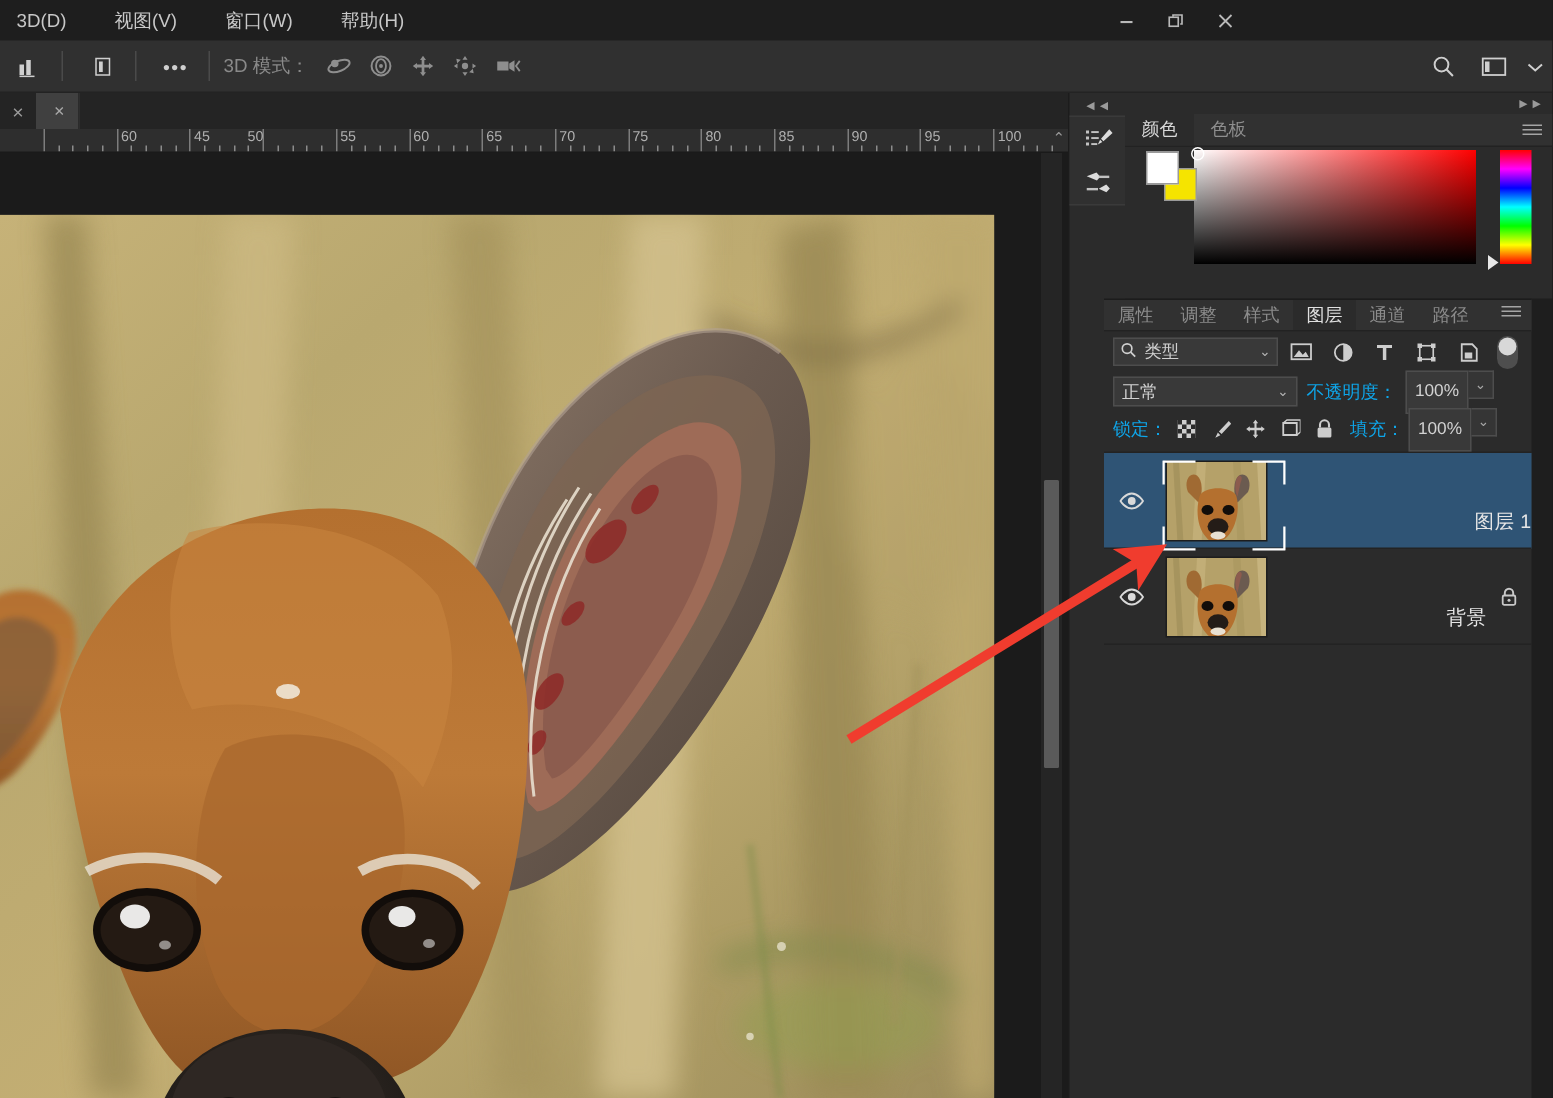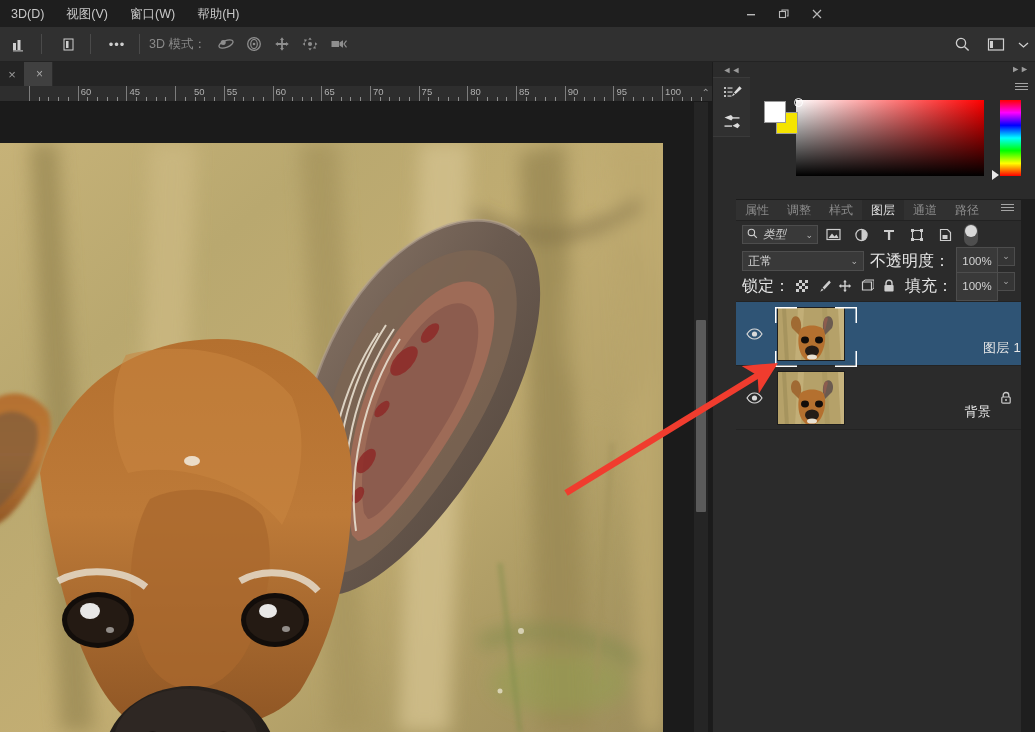--- a/index.html
+++ b/index.html
@@ -8,21 +8,21 @@
     background: #1e1e1e;
     font-family: "Liberation Sans", "DejaVu Sans", sans-serif;
     overflow: hidden;
     -webkit-font-smoothing: antialiased;
   }
   .app { position: relative; width: 1035px; height: 732px; background: #1e1e1e; }
 
   
   .menubar {
     position: absolute; left: 0; top: 0; width: 833px; height: 27px;
-    background: #1e1e1e; display: flex; align-items: center;
+    background: #1e1e1e; display: flex; align-items: center; gap: 10px;
   }
   .menu-item {
     color: #c8c8c8; font-size: 12.5px; padding: 4px 11px; line-height: 14px;
     white-space: nowrap; cursor: default;
   }
   .win-ctrls { position: absolute; right: 0; top: 0; height: 27px; display: flex; }
   .win-btn {
     width: 33px; height: 27px; display: flex; align-items: center; justify-content: center;
     color: #b9b9b9;
   }
@@ -185,23 +185,23 @@
   .lp-menu {
     position: absolute; right: 6px; top: 4px; width: 14px;
     display: flex; flex-direction: column; gap: 2px;
   }
   .lp-menu i { display:block; height:1px; background:#a5a5a5; width:13px; }
 
   .lp-filter {
     height: 27px; display: flex; align-items: center; padding: 0 6px; gap: 2px;
   }
   .filter-select {
-    width: 76px; height: 19px; background: #393939; border: 1px solid #4d4d4d;
+    width: 110px; height: 19px; background: #393939; border: 1px solid #4d4d4d;
     display: flex; align-items: center; gap: 5px; padding: 0 4px;
-    color: #cfcfcf; font-size: 11.5px; position: relative; font-style: italic;
+    color: #cfcfcf; font-size: 11.5px; position: relative;
   }
   .filter-select .caret { margin-left: auto; color: #b5b5b5; font-size: 9px; }
   .fbtn {
     width: 26px; height: 22px; display:flex; align-items:center; justify-content:center;
     color: #cdcdcd;
   }
   .toggle-pill {
     width: 14px; height: 22px; border-radius: 7px; background: #4e4e4e;
     position: relative; margin-left: 4px;
   }
@@ -212,21 +212,21 @@
 
   .lp-blend {
     height: 26px; display: flex; align-items: center; padding: 0 6px; gap: 6px;
   }
   .blend-select {
     width: 123px; height: 20px; background: #393939; border: 1px solid #4d4d4d;
     display: flex; align-items: center; padding: 0 5px;
     color: #d2d2d2; font-size: 12px;
   }
   .blend-select .caret { margin-left: auto; color:#b5b5b5; font-size:9px; }
-  .mini-label { color: #e5e5e5; font-size: 16px; white-space: nowrap; }
+  .mini-label { color: #0ea5e9; font-size: 12px; white-space: nowrap; }
   .num-field {
     width: 42px; height: 29px; background: #393939; border: 1px solid #4d4d4d;
     color: #d2d2d2; font-size: 11.5px; display: flex; align-items: center;
     justify-content: center;
   }
   .num-caret {
     width: 17px; height: 19px; background:#353535; border:1px solid #4d4d4d; border-left:none;
     display:flex; align-items:center; justify-content:center; color:#a8a8a8; font-size:9px;
   }
   .lp-lock {
@@ -380,21 +380,21 @@
         <div class="rtick minor" style="left: 97.18px;"></div>
         <div class="rtick minor" style="left: 106.92px;"></div>
         <div class="rtick minor" style="left: 116.66px;"></div>
         <div class="rtick major" style="left: 126.4px;"></div>
         <div class="rlabel" style="left: 127.4px;">45</div>
         <div class="rtick minor" style="left: 136.14px;"></div>
         <div class="rtick minor" style="left: 145.88px;"></div>
         <div class="rtick minor" style="left: 155.62px;"></div>
         <div class="rtick minor" style="left: 165.36px;"></div>
         <div class="rtick major" style="left: 175.1px;"></div>
-        <div class="rlabel" style="left: 192px;">50</div>
+        <div class="rlabel" style="left: 163px;">50</div>
         <div class="rtick minor" style="left: 184.84px;"></div>
         <div class="rtick minor" style="left: 194.58px;"></div>
         <div class="rtick minor" style="left: 204.32px;"></div>
         <div class="rtick minor" style="left: 214.06px;"></div>
         <div class="rtick major" style="left: 223.8px;"></div>
         <div class="rlabel" style="left: 224.8px;">55</div>
         <div class="rtick minor" style="left: 233.54px;"></div>
         <div class="rtick minor" style="left: 243.28px;"></div>
         <div class="rtick minor" style="left: 253.02px;"></div>
         <div class="rtick minor" style="left: 262.76px;"></div>
@@ -609,20 +609,24 @@
           <rect x="10.5" y="5.1" width="7" height="1.6" fill="#c2c2c2"></rect>
           <path d="M10.5 13.8 L15.5 11 l2.4 2.6 -2.3 2.6z" fill="#dcdcdc"></path>
           <rect x="2.5" y="13.3" width="7.5" height="1.6" fill="#c2c2c2"></rect>
         </svg>
       </div>
     </div>
   </div>
 
   <div class="color-panel">
     <div class="panel-expand">►►</div>
+    <div class="panel-tabs">
+      <div class="ptab active">颜色</div>
+      <div class="ptab">色板</div>
+    </div>
     <div class="panel-menu">
         <i></i>
         <i></i>
         <i></i>
       </div>
   </div>
   <div class="swatch-bg"></div>
   <div class="swatch-fg"></div>
   <div class="color-field">
     <div class="base"></div>

